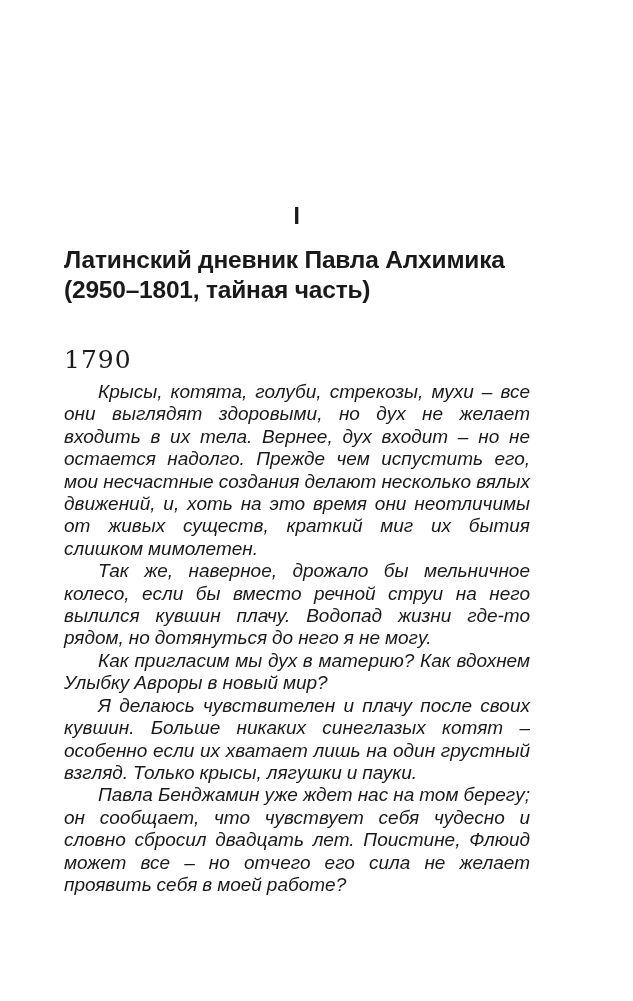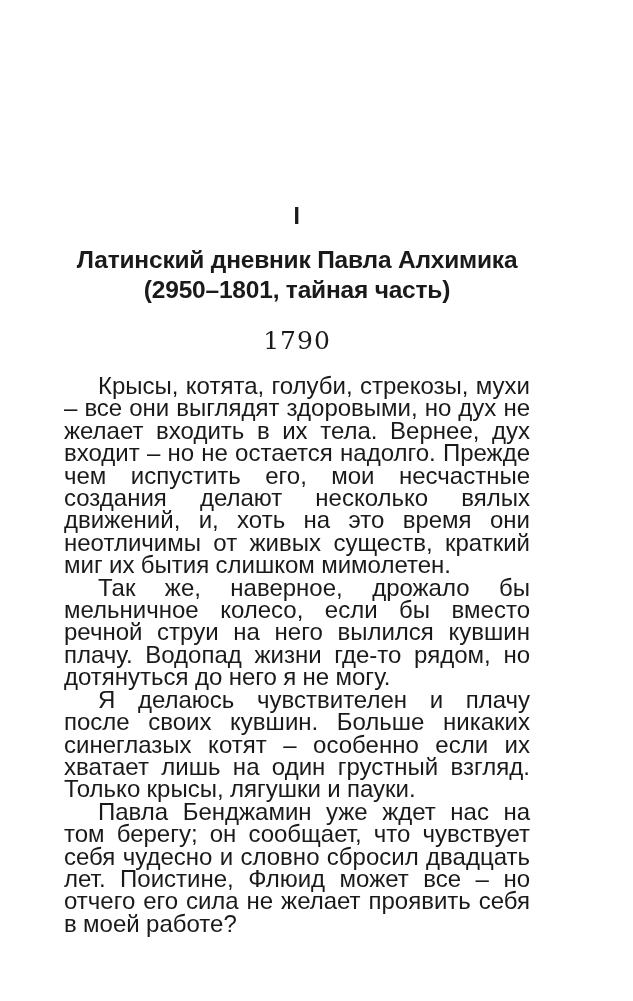--- a/index.html
+++ b/index.html
@@ -33,44 +33,44 @@
   }
   .chapter-number {
     text-align: center;
     font-weight: 700;
     font-size: 23px;
     line-height: 24px;
     letter-spacing: 0.5px;
   }
   .chapter-title {
     margin-top: 17px;
-    text-align: center;
     font-weight: 700;
     font-size: 24.5px;
     line-height: 30px;
     letter-spacing: -0.2px;
   }
   .chapter-title .title-line {
     display: block;
     white-space: nowrap;
   }
   .section-date {
-    margin-top: 22px;
-    text-align: center;
+    margin-top: 41px;
+    text-align: left;
     font-family: "DejaVu Serif", serif;
     font-weight: 400;
     font-size: 25px;
     line-height: 28px;
     letter-spacing: 1px;
   }
   .body-text {
-    margin-top: 20px;
-    font-size: 24px;
+    margin-top: 7px;
+    font-size: 19px;
     line-height: 22.4px;
     text-align: justify;
+    font-style: italic;
   }
   .body-text p {
     margin: 0;
     padding: 0;
     text-indent: 34px;
     word-spacing: -0.3px;
   }
 </style>
 </head>
 <body>
@@ -83,18 +83,19 @@
     <h1 class="chapter-title" style="margin-bottom:0;">
       <span class="title-line">Латинский дневник Павла Алхимика</span>
       <span class="title-line">(2950–1801, тайная часть)</span>
     </h1>
 
     <div class="section-date">1790</div>
 
     <div class="body-text">
       <p>Крысы, котята, голуби, стрекозы, мухи – все они выглядят здоровыми, но дух не желает входить в их тела. Вернее, дух входит – но не остается надолго. Прежде чем испустить его, мои несчастные создания делают несколько вялых движений, и, хоть на это время они неотличимы от живых существ, краткий миг их бытия слишком мимолетен.</p>
       <p>Так же, наверное, дрожало бы мельничное колесо, если бы вместо речной струи на него вылился кувшин плачу. Водопад жизни где-то рядом, но дотянуться до него я не могу.</p>
+      <p>Как пригласим мы дух в материю? Как вдохнем Улыбку Авроры в новый мир?</p>
       <p>Я делаюсь чувствителен и плачу после своих кувшин. Больше никаких синеглазых котят – особенно если их хватает лишь на один грустный взгляд. Только крысы, лягушки и пауки.</p>
       <p>Павла Бенджамин уже ждет нас на том берегу; он сообщает, что чувствует себя чудесно и словно сбросил двадцать лет. Поистине, Флюид может все – но отчего его сила не желает проявить себя в моей работе?</p>
     </div>
 
   </div>
 </div>
 
 </body></html>

